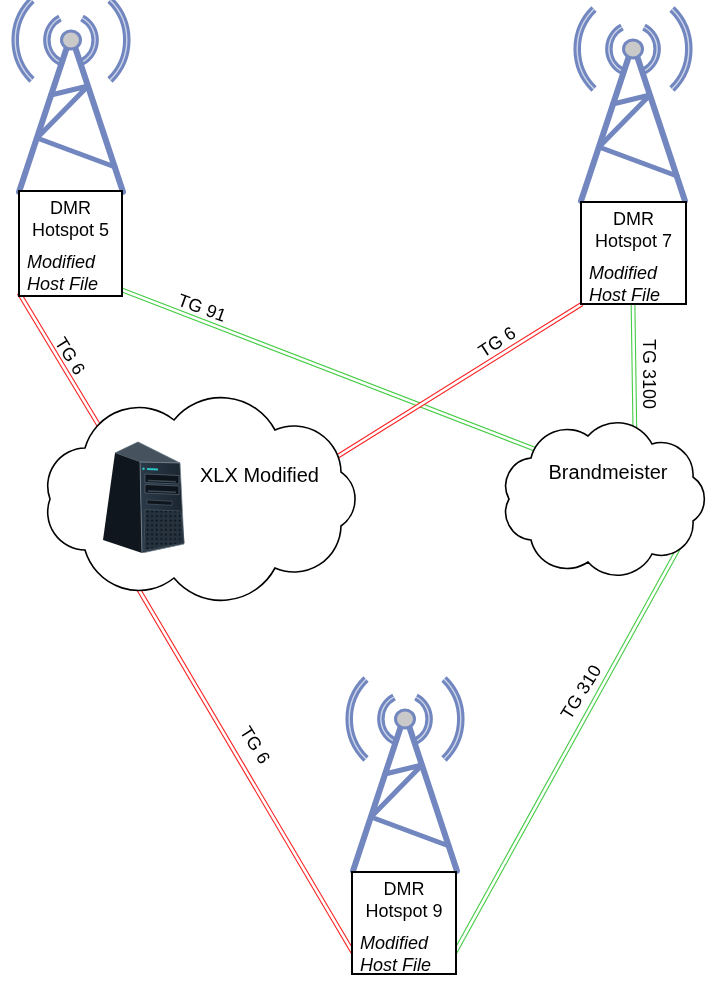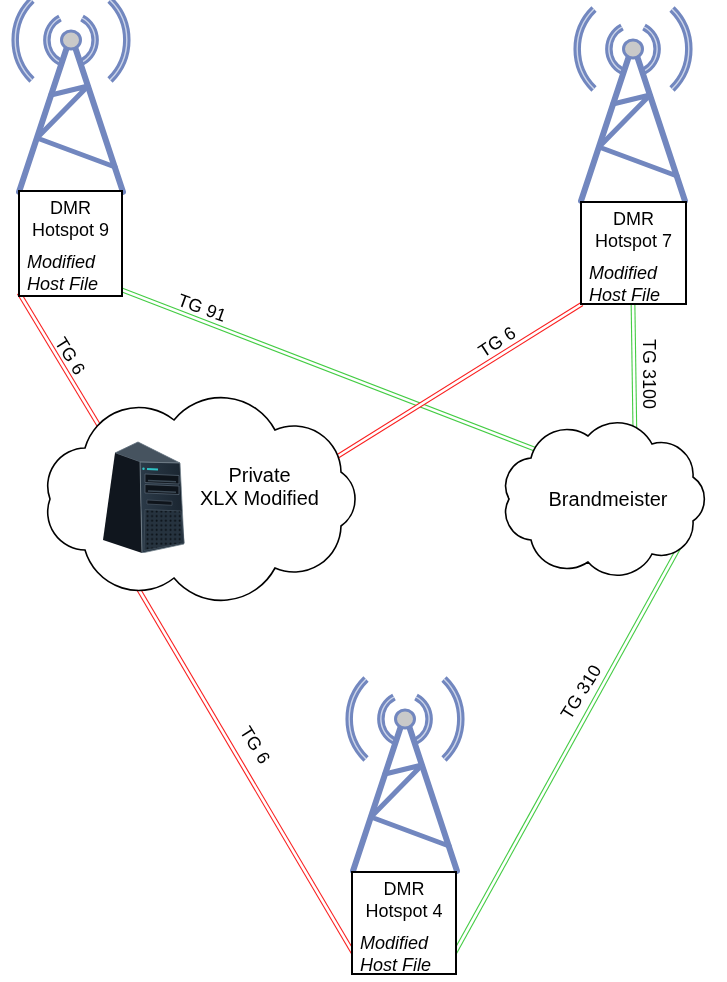--- a/index.html
+++ b/index.html
@@ -120,41 +120,40 @@
     <circle cx="43.5" cy="27.8" r="1.2" fill="#2fc3c6"></circle>
     <polygon points="45,33 79,34.5 79,43 45,41.5" fill="#0e141b" stroke="#53616e" stroke-width="0.8"></polygon>
     <line x1="48" y1="39.5" x2="76" y2="40.8" stroke="#3c4a56" stroke-width="1.5"></line>
     <polygon points="45,43.5 79,45 79,53.5 45,52" fill="#0e141b" stroke="#53616e" stroke-width="0.8"></polygon>
     <line x1="48" y1="50" x2="76" y2="51.3" stroke="#3c4a56" stroke-width="1.5"></line>
     <polygon points="47,59 72,60.3 72,64.3 47,63" fill="#0e141b" stroke="#4a5864" stroke-width="0.7"></polygon>
     <polygon points="45,68.5 81,70 84,102 44,109.5" fill="url(#vents)" stroke="#404e5a" stroke-width="0.8"></polygon>
   </svg>
 
   <div class="cloud-label" style="left:178px;top:464px;width:163px">
-    <div>Private</div>
     <div>XLX Modified</div>
   </div>
-  <div class="cloud-label" style="left:528px;top:488px;width:160px">
+  <div class="cloud-label" style="left:528px;top:461px;width:160px">
     <div>Brandmeister</div>
   </div>
 
   <svg class="tower" style="left:3px;top:-5px" width="136" height="200">
       <use href="#tower"></use>
     </svg>
   <svg class="tower" style="left:565px;top:4px" width="136" height="200">
       <use href="#tower"></use>
     </svg>
   <svg class="tower" style="left:337px;top:674px" width="136" height="200">
       <use href="#tower"></use>
     </svg>
 
   <div class="node-box" style="left:18px;top:190px;width:105px;height:107px">
     <div class="node-title">
       <div>DMR</div>
-      <div>Hotspot 9</div>
+      <div>Hotspot 5</div>
     </div>
     <div class="node-note">
       <div>Modified</div>
       <div>Host File</div>
     </div>
   </div>
 
   <div class="node-box" style="left:580px;top:201px;width:107px;height:104px">
     <div class="node-title">
       <div>DMR</div>
@@ -162,21 +161,21 @@
     </div>
     <div class="node-note">
       <div>Modified</div>
       <div>Host File</div>
     </div>
   </div>
 
   <div class="node-box" style="left:351px;top:871px;width:106px;height:104px">
     <div class="node-title">
       <div>DMR</div>
-      <div>Hotspot 4</div>
+      <div>Hotspot 9</div>
     </div>
     <div class="node-note">
       <div>Modified</div>
       <div>Host File</div>
     </div>
   </div>
 
   <div class="tg-label" style="left:70px;top:356px;--rot:58deg">TG 6</div>
   <div class="tg-label" style="left:202px;top:308px;--rot:20deg">TG 91</div>
   <div class="tg-label" style="left:497px;top:342px;--rot:-33deg">TG 6</div>

